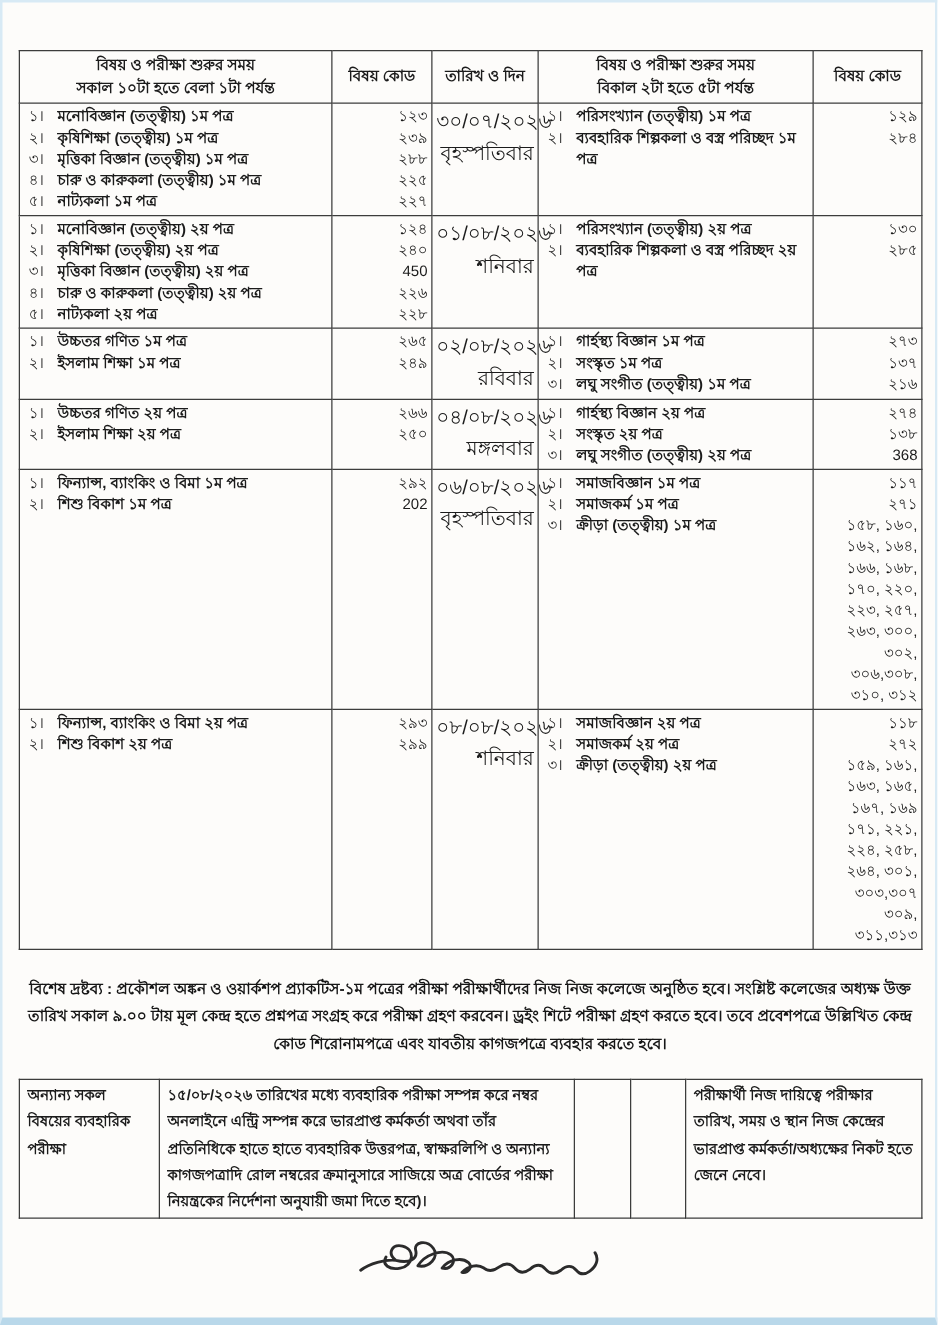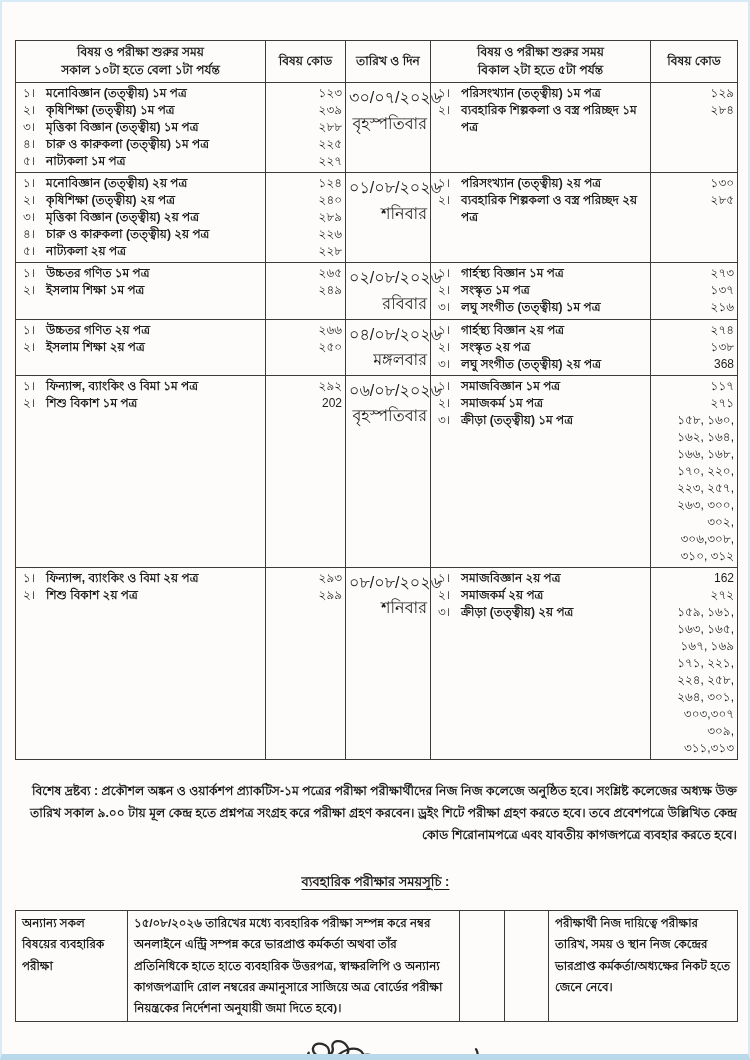--- a/index.html
+++ b/index.html
@@ -33,21 +33,21 @@
   .sl .no { width:27px; flex:0 0 27px; padding-left:4px; }
   .sl .nm { flex:1;font-weight:bold; }
   .cl { line-height:17px; white-space:pre-line; }
   tr.r1 { height:84px; } tr.r2 { height:87px; } tr.r3 { height:56px; }
   tr.r4 { height:52px; } tr.r5 { height:177px; } tr.r6 { height:183px; }
   tr.hdr { height:38px; }
   
   .note {
     width:722px; margin-top:20px;
     font-size:12.3px; line-height:1.8; font-weight:bold;
-    color:#161616; text-align:right;
+    color:#161616; text-align:center;
   }
   
   .ptitle {
     text-align:center; margin-top:26px; font-size:13px; font-weight:bold;
     text-decoration:underline; text-underline-offset:3px;
   }
   table.practical {
     border-collapse:collapse; table-layout:fixed;
     width:722px; font-size:11.8px; margin-top:17px;
   }
@@ -159,21 +159,21 @@
               <span class="nm">চারু ও কারুকলা  (তত্ত্বীয়) ২য় পত্র</span>
             </div>
         <div class="sl">
               <span class="no">৫।</span>
               <span class="nm">নাট্যকলা ২য় পত্র</span>
             </div>
       </td>
       <td class="codes">
         <div class="cl">১২৪</div>
         <div class="cl">২৪০</div>
-        <div class="cl">২৮৯</div>
+        <div class="cl">450</div>
         <div class="cl">২২৬</div>
         <div class="cl">২২৮</div>
       </td>
       <td class="datecell">
         <div>০১/০৮/২০২৬</div>
         <div>শনিবার</div>
       </td>
       <td>
         <div class="sl">
               <span class="no">১।</span>
@@ -345,39 +345,38 @@
         <div class="sl">
               <span class="no">২।</span>
               <span class="nm">সমাজকর্ম ২য় পত্র</span>
             </div>
         <div class="sl">
               <span class="no">৩।</span>
               <span class="nm">ক্রীড়া (তত্ত্বীয়) ২য় পত্র</span>
             </div>
       </td>
       <td class="codes">
-        <div class="cl">162</div>
+        <div class="cl">১১৮</div>
         <div class="cl">২৭২</div>
         <div class="cl">১৫৯, ১৬১,
 ১৬৩, ১৬৫,
 ১৬৭, ১৬৯
 ১৭১, ২২১,
 ২২৪, ২৫৮,
 ২৬৪, ৩০১,
 ৩০৩,৩০৭
 ৩০৯,
 ৩১১,৩১৩</div>
       </td>
     </tr>
   </tbody>
     </table>
 
   <p class="note">বিশেষ দ্রষ্টব্য : প্রকৌশল অঙ্কন ও ওয়ার্কশপ প্র্যাকটিস-১ম পত্রের পরীক্ষা পরীক্ষার্থীদের নিজ নিজ কলেজে অনুষ্ঠিত হবে। সংশ্লিষ্ট কলেজের অধ্যক্ষ উক্ত তারিখ সকাল ৯.০০ টায় মূল কেন্দ্র হতে প্রশ্নপত্র সংগ্রহ করে পরীক্ষা গ্রহণ করবেন। ড্রইং শিটে পরীক্ষা গ্রহণ করতে হবে। তবে প্রবেশপত্রে উল্লিখিত কেন্দ্র কোড শিরোনামপত্রে এবং যাবতীয় কাগজপত্রে ব্যবহার করতে হবে।</p>
 
-  <div class="ptitle">ব্যবহারিক পরীক্ষার সময়সূচি :</div>
 
   <table class="practical">
     <colgroup>
       <col style="width:112px">
         <col style="width:332px">
         <col style="width:45px">
         <col style="width:44px">
         <col style="width:189px">
     </colgroup>
     <tbody>

